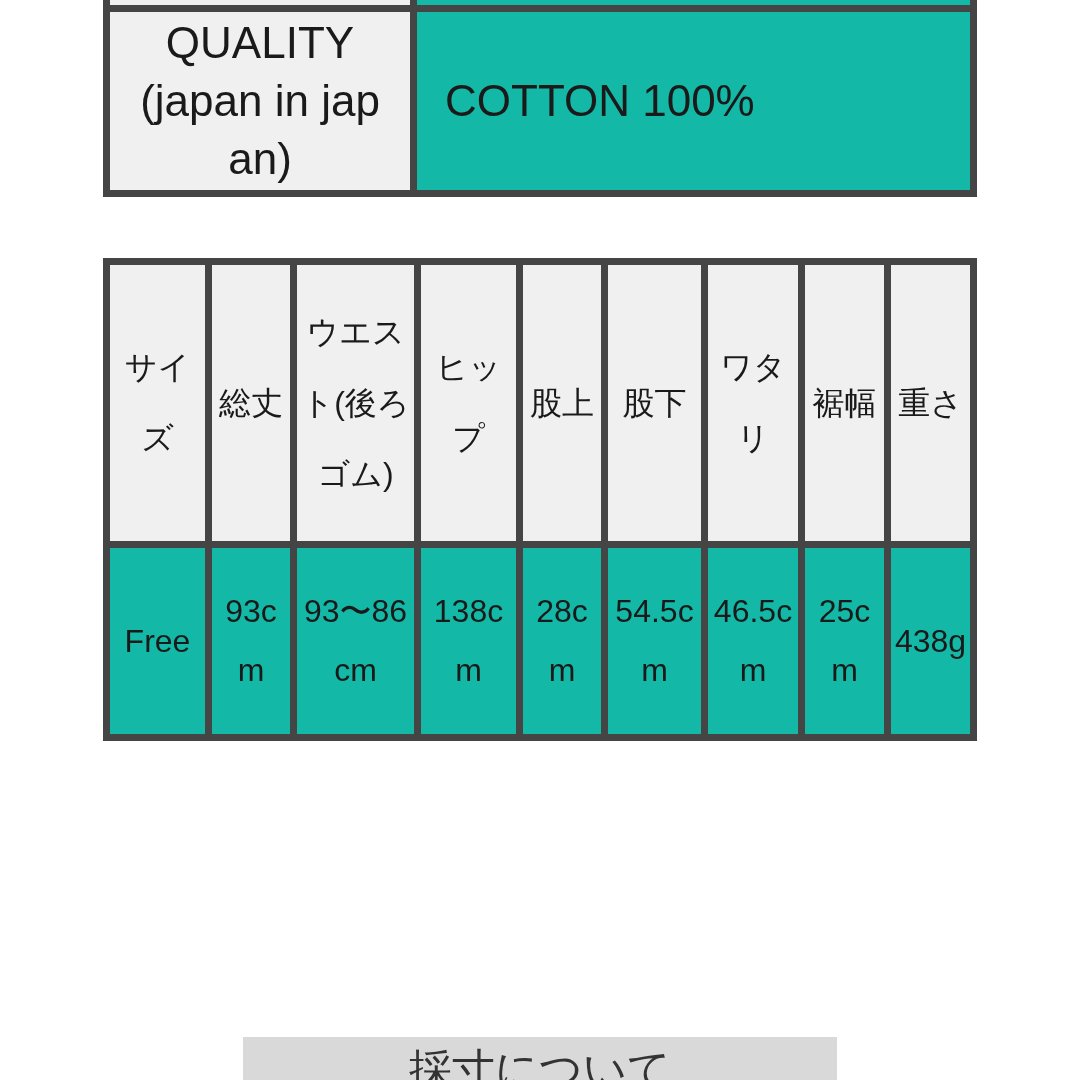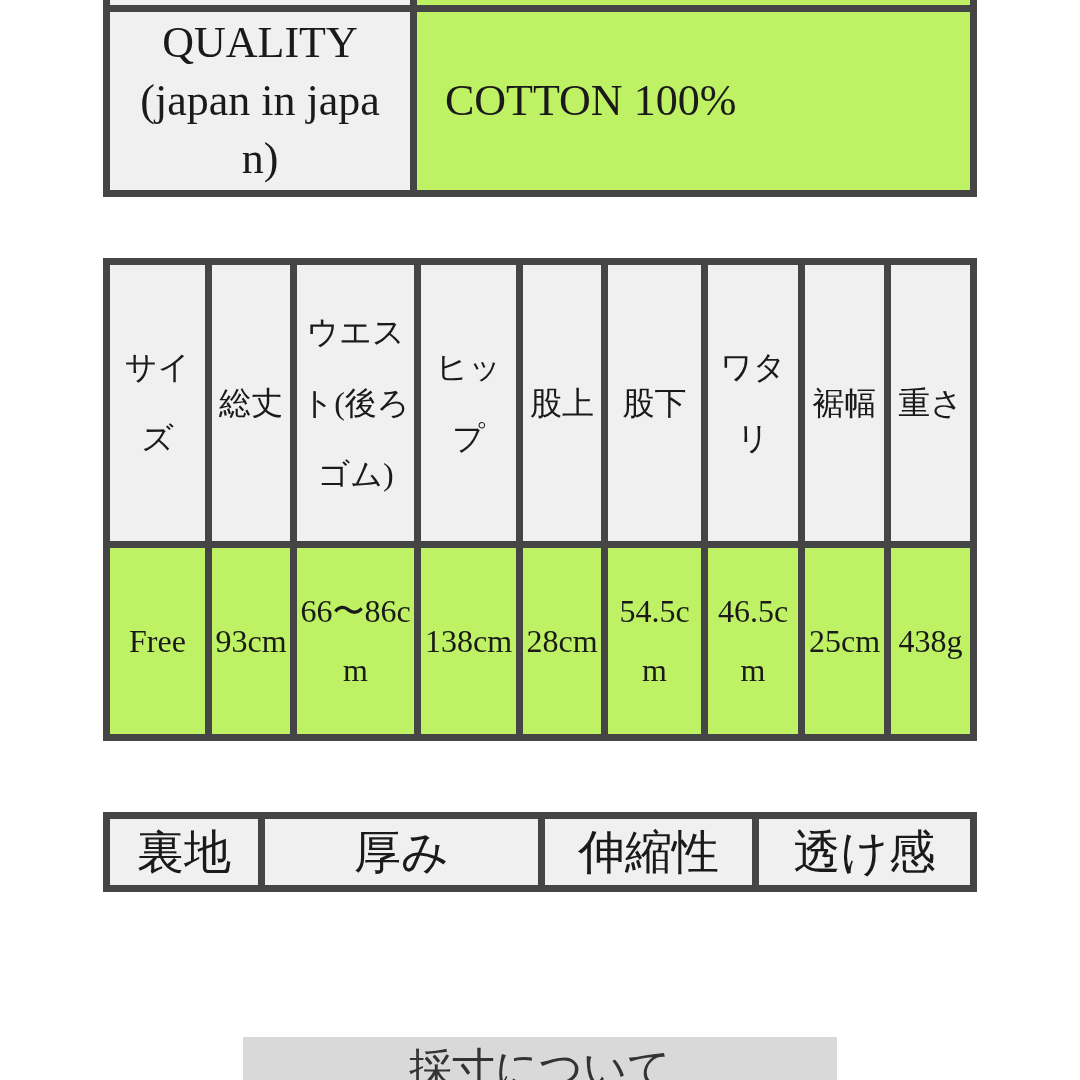--- a/index.html
+++ b/index.html
@@ -2,40 +2,40 @@
 <html><head>
 <meta charset="utf-8">
 <style>
   html, body { margin: 0; padding: 0; background: #ffffff; }
   #page {
     position: relative;
     width: 1080px;
     height: 1080px;
     overflow: hidden;
     background: #ffffff;
-    font-family: Liberation Serif, serif;
+    font-family: Liberation Sans, sans-serif;
     color: #1a1a1a;
   }
   table.tbl {
     border-collapse: collapse;
     table-layout: fixed;
     position: absolute;
     background: #ffffff;
   }
   table.tbl th, table.tbl td {
     border: 7px solid #454545;
     vertical-align: middle;
     font-weight: normal;
     word-break: break-all;
     overflow: hidden;
     text-align: center;
     color: #1a1a1a;
   }
   table.tbl th { background: #f0f0f0; }
-  table.tbl td { background: #bef264; }
+  table.tbl td { background: #14b8a6; }
 
   
   #quality-table { left: 103px; top: -88px; width: 867px; font-size: 44px; line-height: 58px; }
   #quality-table tr.ghost-row { height: 93px; }
   #quality-table tr.quality-row { height: 185px; }
   #quality-table th { padding: 0 20px; }
   #quality-table td { text-align: left; padding: 0 10px 0 28px; }
 
   
   #size-table { left: 103px; top: 258px; width: 867px; font-size: 32px; }
@@ -113,45 +113,39 @@
       <th>ヒップ</th>
       <th>股上</th>
       <th>股下</th>
       <th>ワタリ</th>
       <th>裾幅</th>
       <th>重さ</th>
     </tr>
     <tr class="val-row">
       <td>Free</td>
       <td>93cm</td>
-      <td>66〜86cm</td>
+      <td>93〜86cm</td>
       <td>138cm</td>
       <td>28cm</td>
       <td>54.5cm</td>
       <td>46.5cm</td>
       <td>25cm</td>
       <td>438g</td>
     </tr>
   </tbody>
     </table>
 
   <table class="tbl" id="fabric-table">
     <colgroup>
       <col style="width:155px">
         <col style="width:280px">
         <col style="width:214px">
         <col style="width:218px">
     </colgroup>
     <tbody>
-        <tr class="hdr-row">
-      <th>裏地</th>
-      <th>厚み</th>
-      <th>伸縮性</th>
-      <th>透け感</th>
-    </tr>
   </tbody>
     </table>
 
   <div id="measurement-banner">
     <span class="dots">。。。。</span><span>採寸について</span><span class="dots">。。。。</span>
   </div>
 
 </div>
 
 </body></html>

